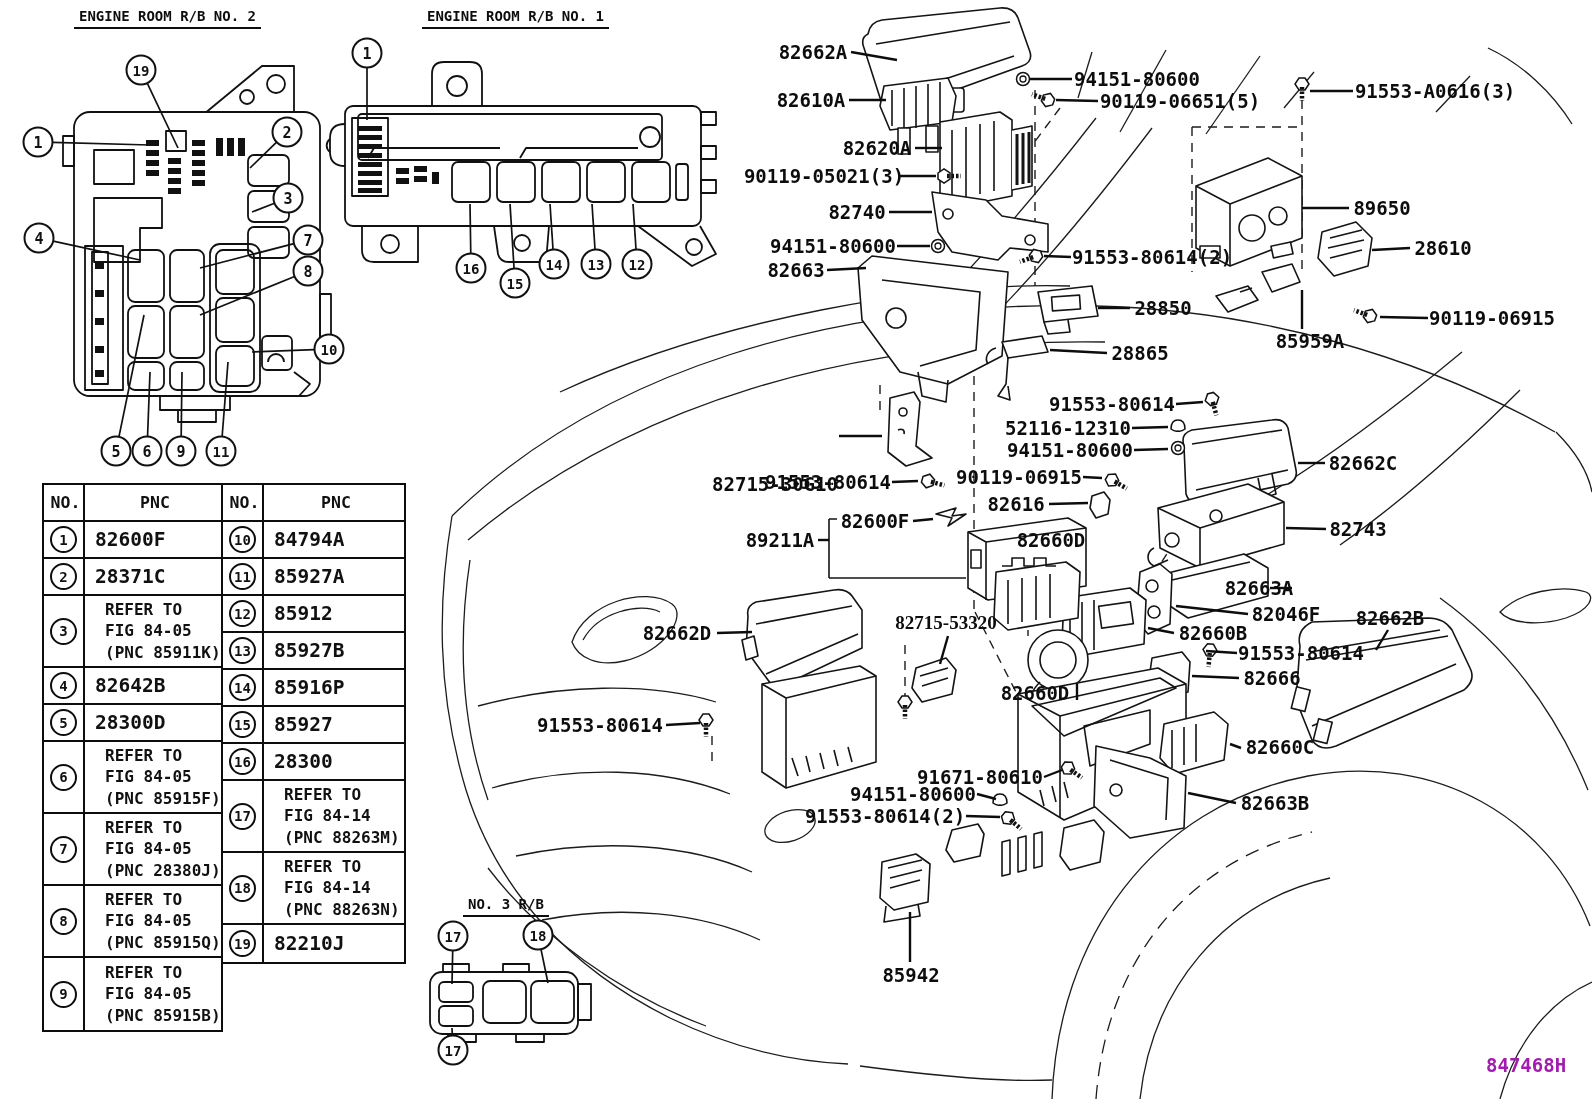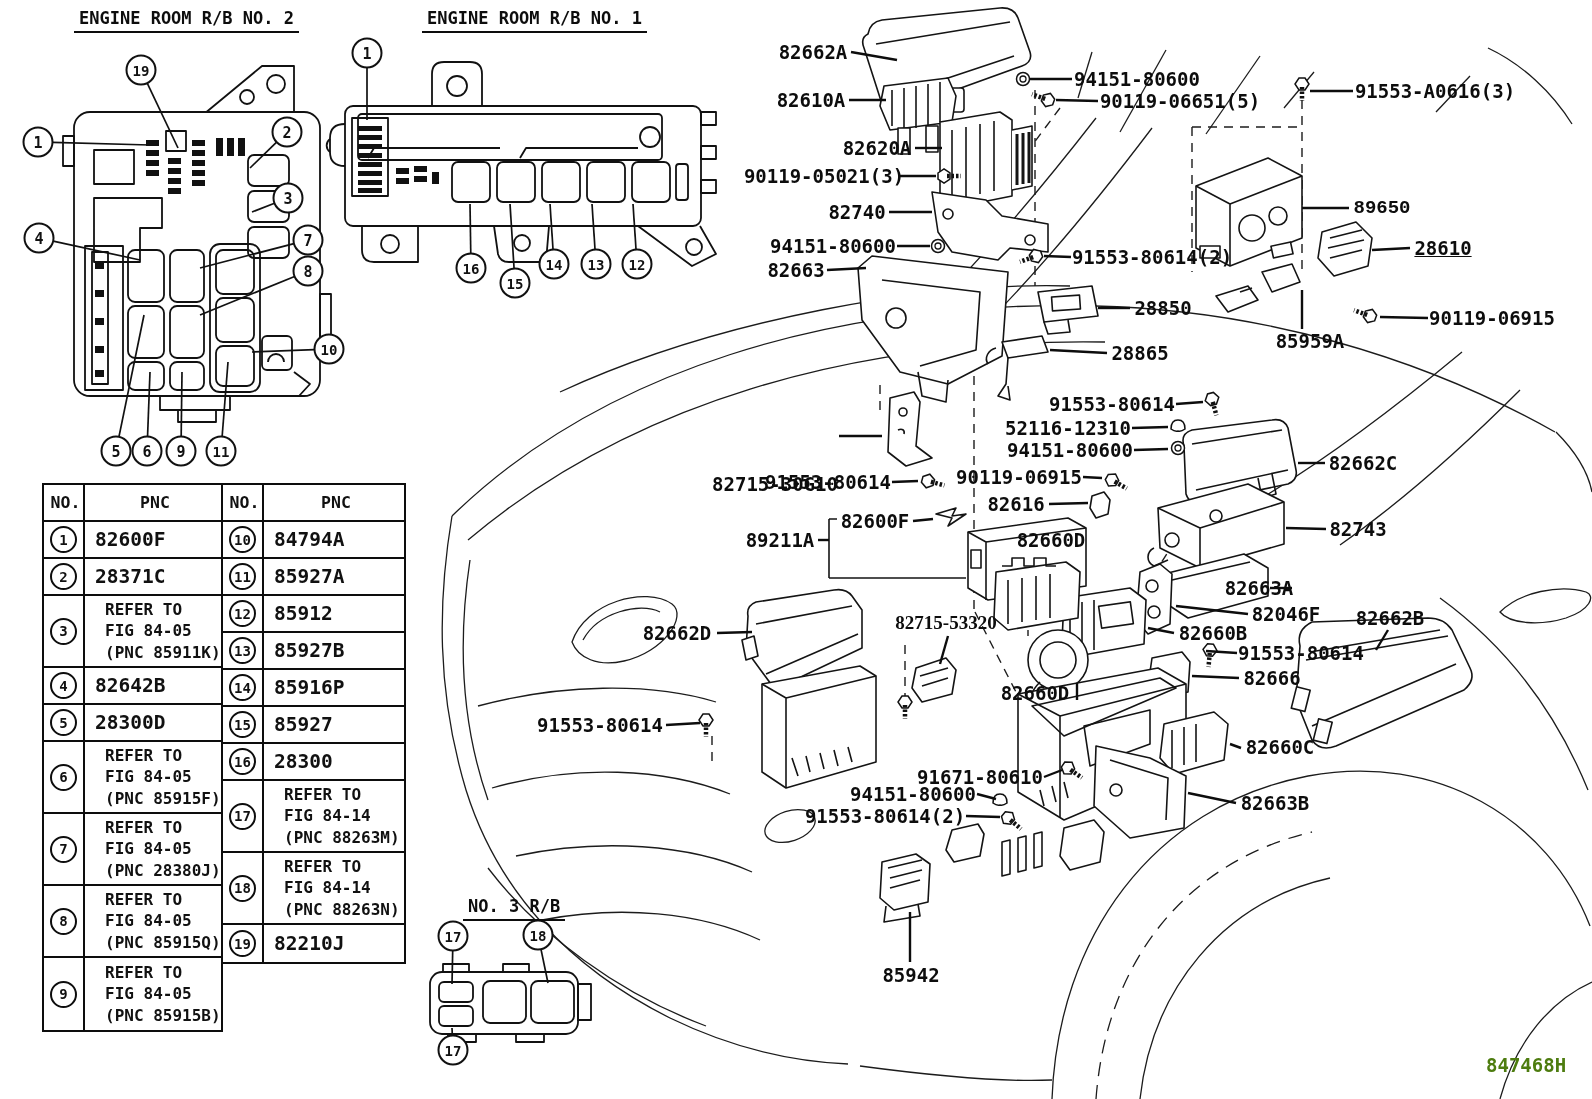--- a/index.html
+++ b/index.html
@@ -1,23 +1,23 @@
 <!DOCTYPE html>
 <html><head>
 <meta charset="utf-8">
 <style>
   html,body{margin:0;padding:0;background:#fff;}
   #stage{position:relative;width:1592px;height:1099px;background:#ffffff;overflow:hidden;
          font-family:"DejaVu Sans Mono","Liberation Mono",monospace;color:#111;}
   #art{position:absolute;left:0;top:0;}
   .plabel{position:absolute;transform:translate(-50%,-50%);font-weight:bold;font-size:19px;
           white-space:nowrap;color:#0d0d0d;letter-spacing:0px;z-index:4;}
-  .dtitle{position:absolute;font-weight:bold;font-size:17px;color:#0d0d0d;white-space:nowrap;
+  .dtitle{position:absolute;font-weight:bold;font-size:14px;color:#0d0d0d;white-space:nowrap;
           border-bottom:2.2px solid #0d0d0d;padding:0 5px 3px 5px;z-index:4;}
-  #diagram-id{position:absolute;font-weight:bold;font-size:19px;color:#4d7c0f;z-index:4;}
+  #diagram-id{position:absolute;font-weight:bold;font-size:19px;color:#a21caf;z-index:4;}
   .ptable{position:absolute;border:2.4px solid #0d0d0d;background:#fff;z-index:5;box-sizing:border-box;}
   .ptable.no-left{border-left:none;}
   .trow{display:flex;border-bottom:2.2px solid #0d0d0d;box-sizing:border-box;height:37px;}
   .trow.tall{height:72px;}
   .trow:last-child{border-bottom:none;}
   .ncell{width:41px;min-width:41px;border-right:2.2px solid #0d0d0d;display:flex;
          align-items:center;justify-content:center;box-sizing:border-box;}
   .pcell{flex:1;display:flex;flex-direction:column;justify-content:center;padding-left:10px;
          font-weight:bold;font-size:19.5px;box-sizing:border-box;}
   .pcell.multi{font-size:16px;line-height:1.32;padding-left:20px;}
@@ -710,23 +710,23 @@
 
   <div id="label-layer">
       <div class="plabel" style="left: 813px; top: 52px;">82662A</div>
       <div class="plabel" style="left: 1137px; top: 79px;">94151-80600</div>
       <div class="plabel" style="left: 1180px; top: 101px;">90119-06651(5)</div>
       <div class="plabel" style="left: 1435px; top: 91px;">91553-A0616(3)</div>
       <div class="plabel" style="left: 811px; top: 100px;">82610A</div>
       <div class="plabel" style="left: 877px; top: 148px;">82620A</div>
       <div class="plabel" style="left: 824px; top: 176px;">90119-05021(3)</div>
       <div class="plabel" style="left: 857px; top: 212px;">82740</div>
-      <div class="plabel" style="left: 1382px; top: 208px; font-family: Liberation Mono, monospace;">89650</div>
+      <div class="plabel" style="left: 1382px; top: 208px;">89650</div>
       <div class="plabel" style="left: 833px; top: 246px;">94151-80600</div>
-      <div class="plabel" style="left: 1443px; top: 248px; text-decoration: underline;">28610</div>
+      <div class="plabel" style="left: 1443px; top: 248px;">28610</div>
       <div class="plabel" style="left: 1152px; top: 257px;">91553-80614(2)</div>
       <div class="plabel" style="left: 796px; top: 270px;">82663</div>
       <div class="plabel" style="left: 1163px; top: 308px;">28850</div>
       <div class="plabel" style="left: 1492px; top: 318px;">90119-06915</div>
       <div class="plabel" style="left: 1140px; top: 353px;">28865</div>
       <div class="plabel" style="left: 1310px; top: 341px;">85959A</div>
       <div class="plabel" style="left: 1112px; top: 404px;">91553-80614</div>
       <div class="plabel" style="left: 1068px; top: 428px;">52116-12310</div>
       <div class="plabel" style="left: 775px; top: 436px; margin-top: 48px;">82715-30G10</div>
       <div class="plabel" style="left: 1070px; top: 450px;">94151-80600</div>

